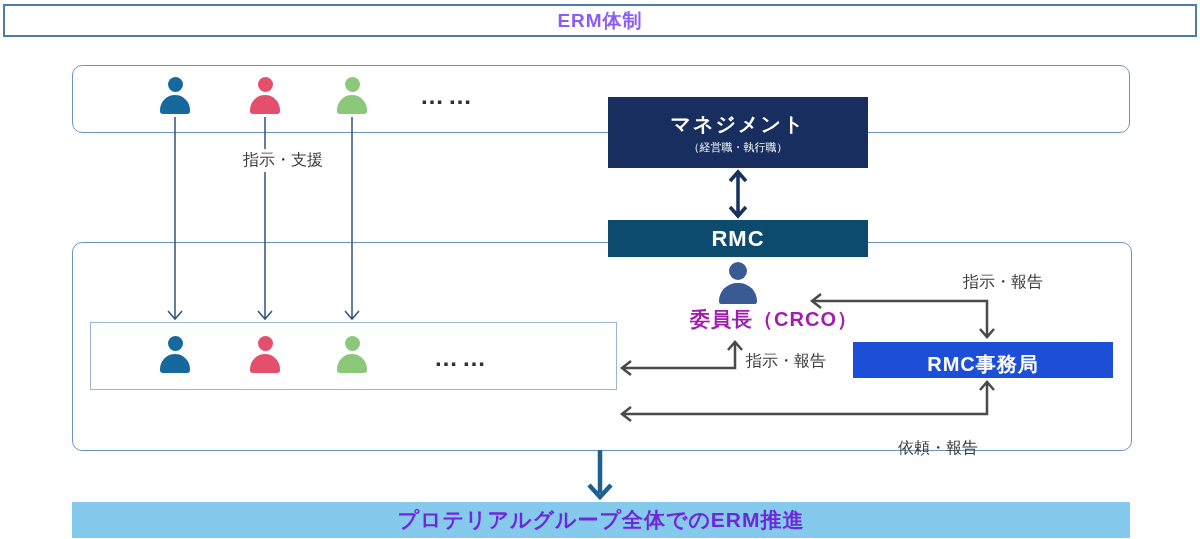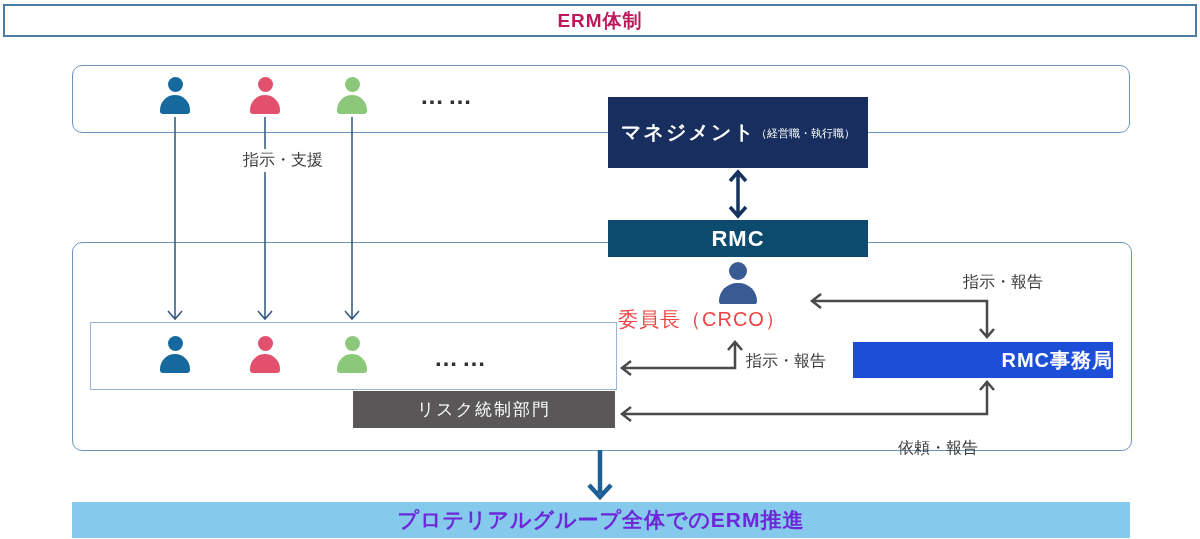--- a/index.html
+++ b/index.html
@@ -5,35 +5,35 @@
   html,body { margin:0; padding:0; background:#fff; }
   #canvas {
     position:relative; width:1200px; height:539px; background:#fff;
     font-family:"Liberation Sans","DejaVu Sans",sans-serif; overflow:hidden;
   }
   .abs { position:absolute; }
   
   .title-bar {
     left:3px; top:4px; width:1190px; height:29px;
     border:2px solid #4f7ca6; display:flex; align-items:center; justify-content:center;
-    font-size:19px; font-weight:bold; color:#be185d; letter-spacing:1px;
+    font-size:19px; font-weight:bold; color:#8b5cf6; letter-spacing:1px;
   }
   
   .container-box {
     border:1.5px solid #6d94bd; border-radius:10px; background:transparent; z-index:1;
   }
   .container-top { left:72px; top:65px; width:1056px; height:66px; }
   .container-main { left:72px; top:242px; width:1058px; height:207px; }
   .inner-white-box {
     left:90px; top:322px; width:525px; height:66px;
     border:1px solid #9ab4d4; background:#fff; z-index:2;
   }
   
   .box {
-    display:flex; align-items:center; justify-content:center;
+    display:flex; flex-direction:column; align-items:center; justify-content:center;
     color:#fff; text-align:center; z-index:6;
   }
   .box-management { left:608px; top:97px; width:260px; height:71px; }
   .box-management .l1 { font-size:20px; font-weight:bold; letter-spacing:2px; }
   .box-management .l2 { font-size:11px; font-weight:normal; margin-top:2px; }
   .box-rmc { left:608px; top:220px; width:260px; height:37px; font-size:22px; font-weight:bold; letter-spacing:1px; }
   .box-office { left:853px; top:342px; width:260px; height:36px; font-size:20px; font-weight:bold; letter-spacing:1px; }
   .box-dept { left:353px; top:391px; width:262px; height:37px; font-size:17px; font-weight:500; letter-spacing:2px; }
   .bottom-bar { left:72px; top:502px; width:1058px; height:36px; z-index:6;
     display:flex; align-items:center; justify-content:center;
@@ -44,22 +44,22 @@
   .person .body { display:block; margin:3px auto 0; width:30px; height:19px; border-radius:15px 15px 3px 3px; background:currentColor; }
   .person-lg { width:44px; }
   .person-lg .head { width:18px; height:18px; }
   .person-lg .body { width:38px; height:21px; border-radius:19px 19px 3px 3px; }
   
   .dots { z-index:6; font-size:24px; line-height:24px; font-weight:bold;
     color:#2f2f2f; letter-spacing:4px; }
   
   .flow-label { z-index:7; font-size:16px; font-weight:500; color:#3a3a3a; white-space:nowrap; }
   .label-covered { background:#fff; padding:1px 5px;margin-left:16px; }
-  .chairman-label { left:618px; top:306px; width:240px; text-align:left; z-index:7;
-    font-size:20px; font-weight:normal; color:#ef4444; letter-spacing:1px; }
+  .chairman-label { left:618px; top:306px; width:240px; text-align:right; z-index:7;
+    font-size:20px; font-weight:bold; color:#a21caf; letter-spacing:1px; }
   
   #arrows { position:absolute; left:0; top:0; z-index:5; pointer-events:none; }
 </style>
 </head>
 <body>
 
 <div id="canvas">
 
   <div class="abs title-bar">
     <span>ERM体制</span>
@@ -138,23 +138,20 @@
   <div class="abs person" style="left: 248px; top: 336px; color: rgb(226, 80, 110);">
     <span class="head"></span>
       <span class="body"></span>
   </div>
   <div class="abs person" style="left: 335px; top: 336px; color: rgb(140, 200, 121);">
     <span class="head"></span>
       <span class="body"></span>
   </div>
   <div class="abs dots" style="left:434px; top:346px;">……</div>
 
-  <div class="abs box box-dept" style="background: rgb(89, 87, 87);">
-    <span>リスク統制部門</span>
-  </div>
 
   <div class="abs flow-label" style="left:963px; top:272px;">指示・報告</div>
   <div class="abs flow-label" style="left:746px; top:351px;">指示・報告</div>
   <div class="abs flow-label" style="left:898px; top:390px;margin-top:48px;">依頼・報告</div>
 
   <div class="abs bottom-bar" style="background: rgb(133, 202, 237);">
     <span>プロテリアルグループ全体でのERM推進</span>
   </div>
 
 </div>

